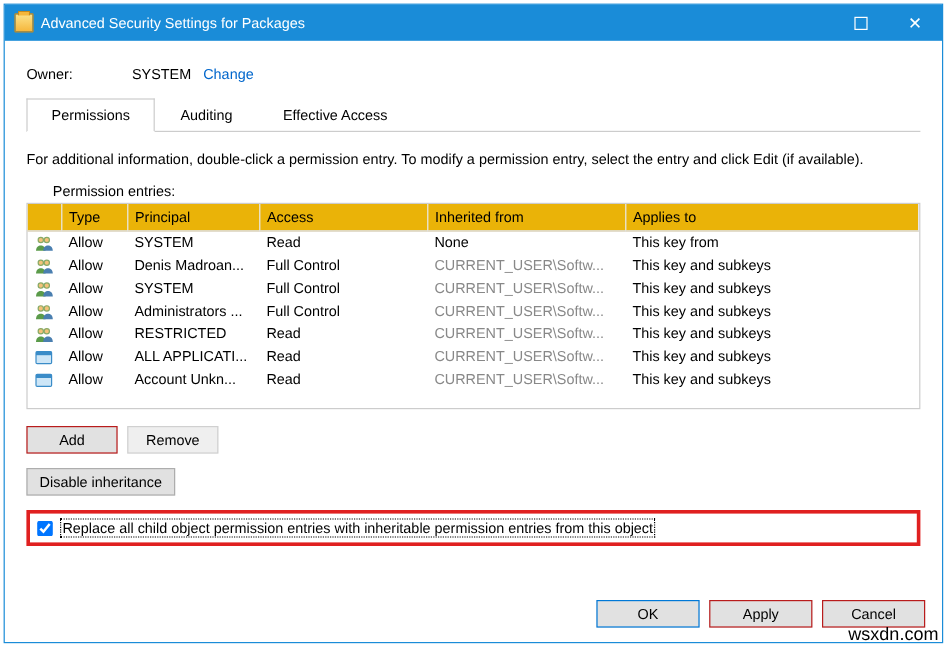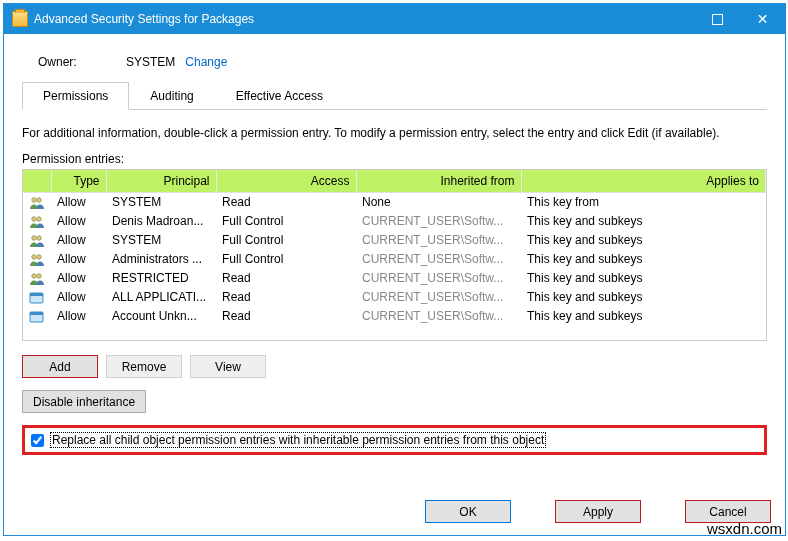--- a/index.html
+++ b/index.html
@@ -9,47 +9,47 @@
   .titlebar .icon { width: 16px; height: 16px; margin: 0 6px 0 8px; display: inline-block; background: linear-gradient(#fce28a, #f6b73c); border: 1px solid #c88b1c; border-radius: 1px; position: relative; }
   .titlebar .icon::before { content:""; position:absolute; top:-3px; left:2px; width:8px; height:3px; background:#f6b73c; border:1px solid #c88b1c; border-bottom:none; border-radius:1px 1px 0 0;}
   .title { flex: 1; font-size: 12px; }
   .sysbuttons { display: flex; height: 100%; }
   .sysbtn { width: 45px; display:flex; align-items:center; justify-content:center; color:#fff; font-size:12px; cursor:default; }
   .sys-min::before { content:""; width:10px; border-top:1px solid #fff; }
   .sys-max { position:relative; }
   .sys-max::before { content:""; width:9px; height:9px; border:1px solid #fff; }
   .sys-close { font-size:14px; }
   .content { padding: 15px 18px 10px 18px; flex:1; display:flex; flex-direction:column; font-size:12px; color:#000; }
-  .owner-row { display:flex; align-items:center; margin: 6px 0 12px 16px; }
+  .owner-row { display:flex; align-items:center; margin: 6px 0 12px 0; }
   .owner-label { width: 88px; }
   .owner-val { margin-right: 10px; }
   .change-link { color:#0066cc; cursor:pointer; }
   .tabs { border-bottom:1px solid #ccc; display:flex; gap:0; margin-bottom:16px; }
   .tab { padding:6px 20px; font-size:12px; border:1px solid transparent; border-bottom:none; position:relative; top:1px; cursor:pointer; }
   .tab.active { border:1px solid #ccc; border-bottom:1px solid #fff; background:#fff; }
   .info-text { margin-bottom:12px; }
-  .entries-label { margin-bottom:3px; }
+  .entries-label { margin-bottom:3px;margin-left:22px; }
   .table-wrap { border:1px solid #ccc; background:#fff; height:172px; overflow:auto; }
   table { width:100%; border-collapse:collapse; font-size:12px; }
-  thead th { text-align:right; font-weight:400; padding:4px 6px; border-bottom:1px solid #e0e0e0; border-right:1px solid #e8e8e8; background:#bef264; }
+  thead th { text-align:left; font-weight:400; padding:4px 6px; border-bottom:1px solid #e0e0e0; border-right:1px solid #e8e8e8; background:#eab308; }
   thead th:first-child { width:28px; }
   tbody td { padding:2px 6px; white-space:nowrap; overflow:hidden; text-overflow:ellipsis; }
   tbody tr { height:19px; }
   .row-icon { width:16px; height:14px; display:inline-block; vertical-align:middle; }
   .row-icon svg { width:16px; height:14px; }
   .muted { color:#888; }
   .btn-row { display:flex; gap:8px; margin-top:14px; }
   .btn { min-width:76px; height:23px; font-size:12px; border:1px solid #b91c1c; background:#e1e1e1; cursor:pointer; padding:0 10px; }
   .btn:disabled { color:#000000; border-color:#d0d0d0; background:#efefef; cursor:default; }
   .btn-wide { min-width:120px; height:23px; font-size:12px; border:1px solid #adadad; background:#e1e1e1; padding:0 10px; margin-top:12px; text-align:center; }
   .highlight-box { border:3px solid #e02020; padding:4px 6px; display:inline-flex; align-items:center; gap:6px; margin-top:12px; }
   .highlight-box label { border:1px dotted #000; padding:0 1px; }
   input[type=checkbox]{ width:13px; height:13px; }
   .footer { display:flex; gap:8px; justify-content:flex-end; padding:10px 14px 12px 0; }
-  .footer .btn { min-width:86px;margin-left:36px; }
+  .footer .btn { min-width:86px; }
   .footer .ok { border:1px solid #0078d7; }
   .col-type{width:55px;} .col-principal{width:110px;} .col-access{width:140px;} .col-from{width:165px;}
   .watermark { position:absolute; bottom:4px; right:6px; font-size:15px; color:#000; font-family:Arial; }
 </style>
 </head>
 <body>
 
 <div class="window">
   <div class="titlebar">
     <span class="icon"></span>
@@ -179,21 +179,20 @@
               <td class="muted">CURRENT_USER\Softw...</td>
               <td>This key and subkeys</td>
             </tr>
           </tbody>
       </table>
     </div>
 
     <div class="btn-row">
       <button class="btn">Add</button>
       <button class="btn" disabled="">Remove</button>
-      <button class="btn" disabled="">View</button>
     </div>
 
     <button class="btn-wide" style="align-self:flex-start;">Disable inheritance</button>
 
     <div class="highlight-box">
       <input type="checkbox" checked="" id="cb1" style="">
       <label for="cb1">Replace all child object permission entries with inheritable permission entries from this object</label>
     </div>
   </div>
 

